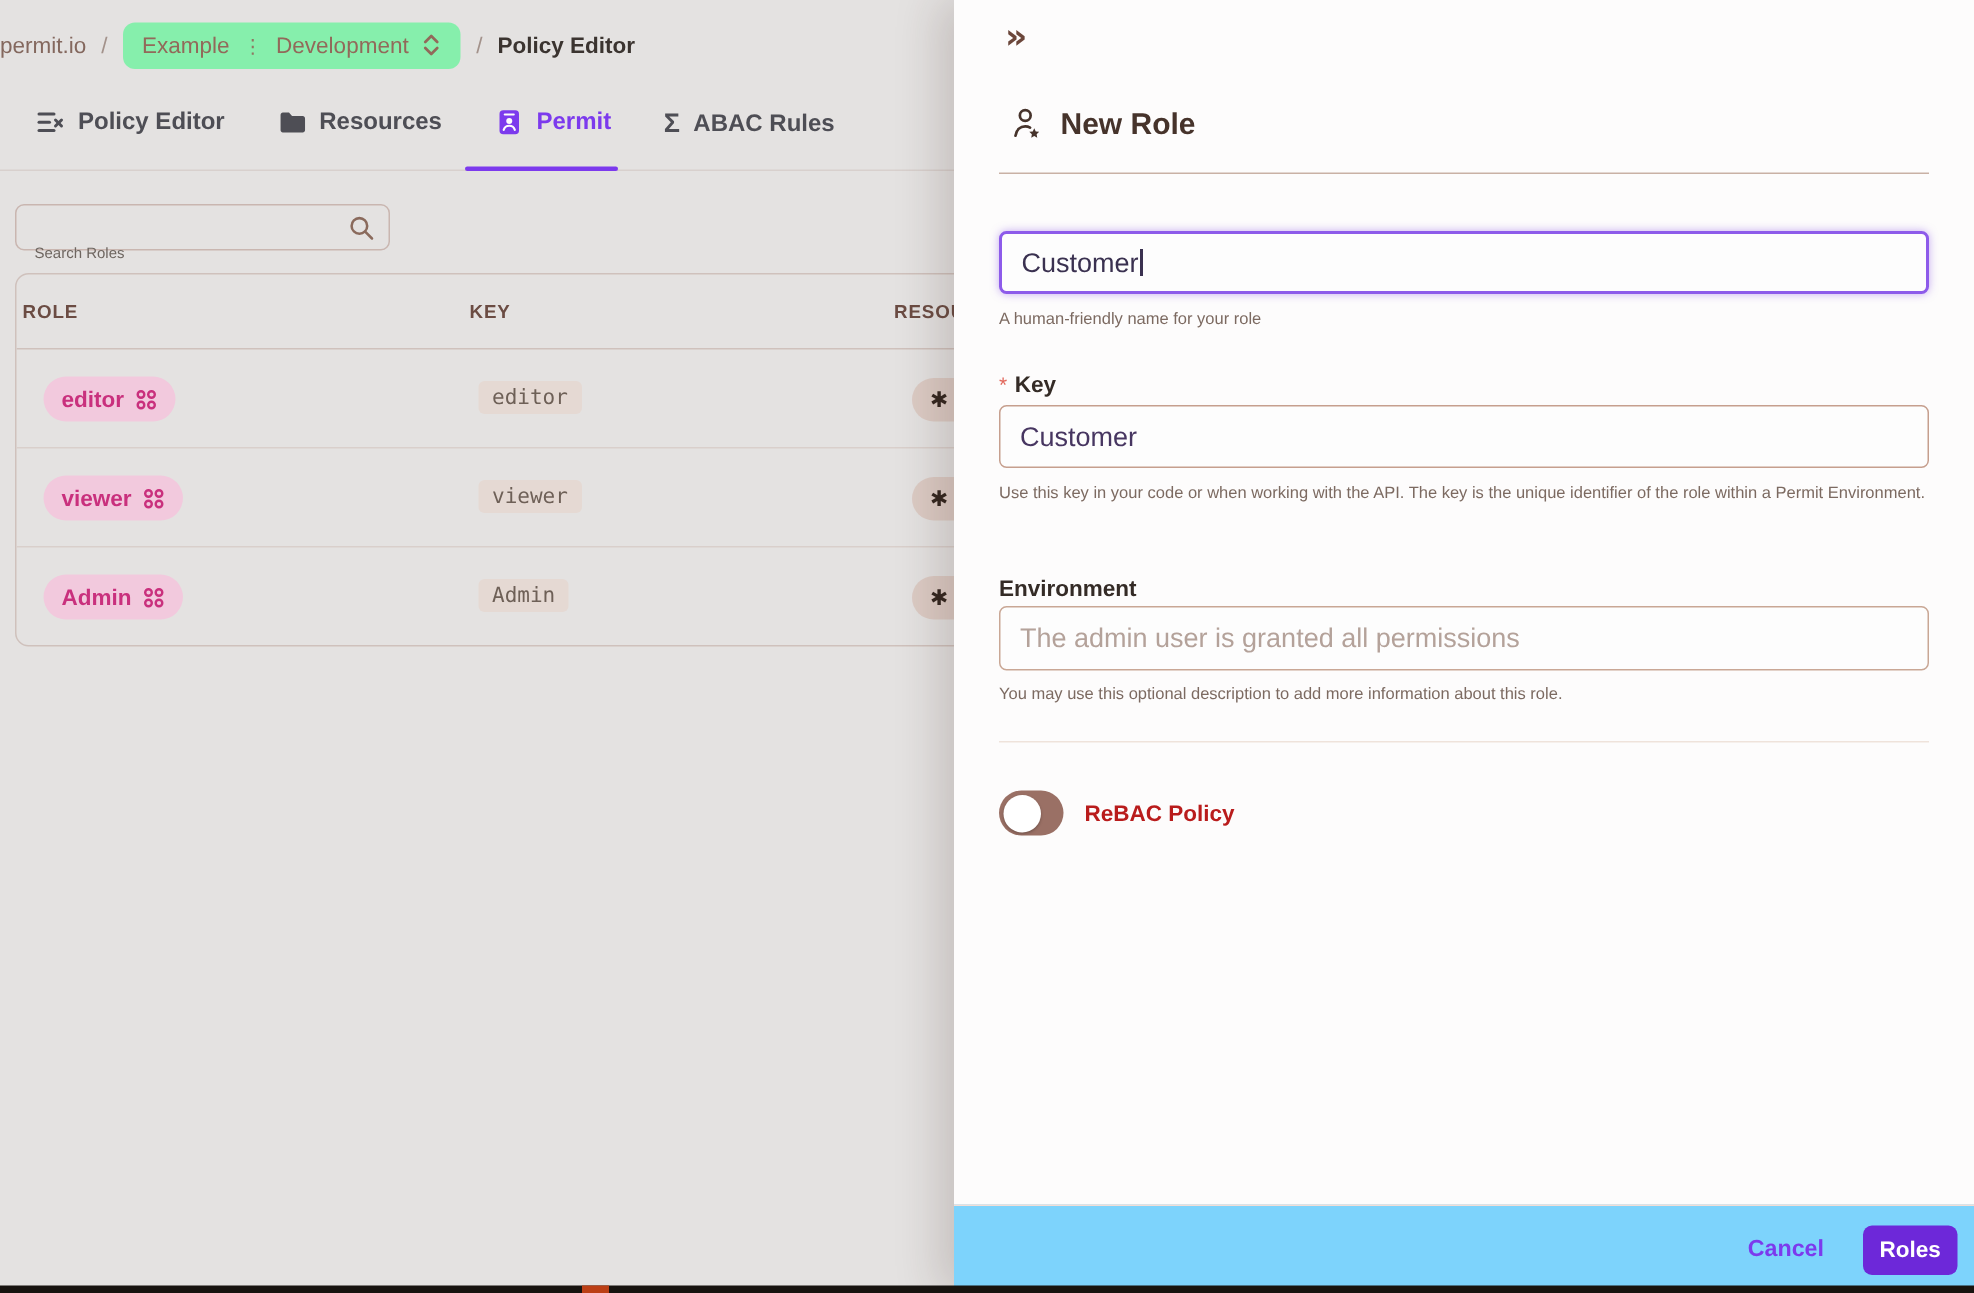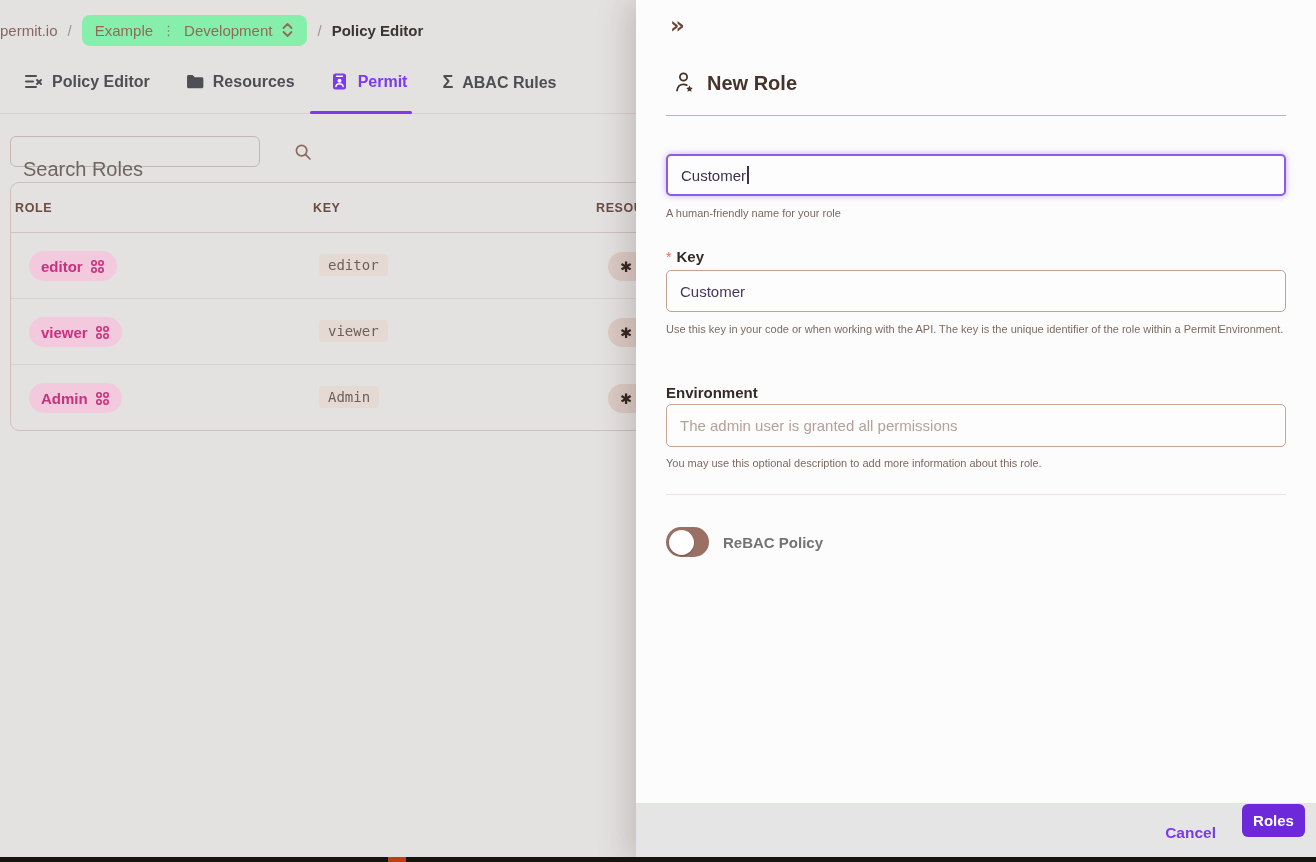--- a/index.html
+++ b/index.html
@@ -41,21 +41,21 @@
   .tabs-divider { position: absolute; top: 113px; left: 0; width: 636px; height: 1px; background: #d8d0cd; }
   .tab-indicator { position: absolute; top: 111px; left: 310px; width: 102px; height: 3px; background: #7c3aed; border-radius: 2px; }
 
   .search-box {
     position: absolute; top: 136px; left: 10px; width: 250px; height: 31px;
     border: 1px solid #c9b6b0; border-radius: 6px; background: transparent;
     display: flex; align-items: center;
   }
   .search-box input {
     border: 0; outline: 0; background: transparent; flex: 1;
-    font-family: "Liberation Sans", sans-serif; font-size: 20px; color: #55504c;
+    font-family: "Liberation Sans", sans-serif; font-size: 10px; color: #55504c;
     padding: 0 6px 0 12px;
     margin-top: 36px;
   }
   .search-box input::placeholder { color: #6e6660; opacity: 1; }
   .search-icon { width: 18px; height: 18px; margin-right: 9px; flex: none; }
 
   .roles-table {
     position: absolute; top: 182px; left: 10px; width: 1292px; height: 249px;
     border: 1px solid #cfc1bc; border-radius: 9px; overflow: hidden;
   }
@@ -107,46 +107,46 @@
   }
   .drawer-title .dicon { width: 22px; height: 24px; display: inline-flex; }
   .hr1 { position: absolute; top: 115px; left: 30px; width: 620px; height: 1px; background: #c9b1a5; }
 
   .f-label { position: absolute; left: 30px; font-size: 15px; font-weight: 700; color: #342b26; }
   .req { color: #e2685c; margin-right: 5px; font-weight: 400; font-size: 14px; }
   .helper { position: absolute; left: 30px; width: 620px; font-size: 11px; color: #7c6a61; line-height: 22px; }
 
   .tfield {
     position: absolute; left: 30px; width: 620px; height: 42px; border-radius: 5px;
-    font-family: "Liberation Sans", sans-serif; font-size: 15px;
+    font-family: "Liberation Sans", sans-serif; font-size: 18px;
     background: #fdfdfd; display: flex; align-items: center; padding: 0 13px;
   }
   .name-field {
     top: 154px; border: 2px solid #8d5bea; color: #3a3150;
     box-shadow: 0 0 6px rgba(141, 91, 234, .5);
   }
   .caret { display: inline-block; width: 1.5px; height: 18px; background: #3a3150; margin-left: 1px; animation: blink 1.1s steps(1) infinite; }
   @keyframes blink { 50% { opacity: 0; } }
 
   input.tfield { outline: none; }
   .key-field { top: 270px; border: 1px solid #c69f8e; color: #473661; }
   .desc-field { top: 404px; height: 43px; border: 1px solid #c9a795; color: #4a3c35; }
   .desc-field::placeholder { color: #b4a29a; opacity: 1; }
 
   .hr2 { position: absolute; top: 494px; left: 30px; width: 620px; height: 1px; background: #efe3db; }
 
   .toggle-row { position: absolute; top: 527px; left: 30px; display: flex; align-items: center; gap: 14px; }
   .toggle { width: 43px; height: 30px; border-radius: 16px; background: #9a7065; position: relative; cursor: pointer; flex: none; }
   .toggle-knob { position: absolute; top: 2.5px; left: 2.5px; width: 25px; height: 25px; border-radius: 50%; background: #ffffff; box-shadow: 0 1px 2px rgba(0,0,0,.25); }
-  .toggle-label { font-size: 15px; font-weight: 700; color: #737373; }
+  .toggle-label { font-size: 15px; font-weight: 700; color: #b91c1c; }
 
   .drawer-footer {
     position: absolute; bottom: 0; left: 0; width: 680px; height: 59px;
-    background: #e5e5e5; border-top: 1px solid #f3ded6;
-    display: flex; justify-content: flex-end; gap: 26px; padding-right: 11px;
+    background: #7dd3fc; border-top: 1px solid #f3ded6;
+    display: flex; align-items: center; justify-content: flex-end; gap: 26px; padding-right: 11px;
   }
   .cancel-btn {
     background: none; border: 0; color: #7c3aed; font-size: 15.5px; font-weight: 700;
     font-family: "Liberation Sans", sans-serif; cursor: pointer;
   }
   .save-btn {
     width: 63px; height: 33px; background: #6d28d9; border: 0; border-radius: 6px;
     color: #ffffff; font-size: 15px; font-weight: 700; font-family: "Liberation Sans", sans-serif;
     cursor: pointer;
   }

